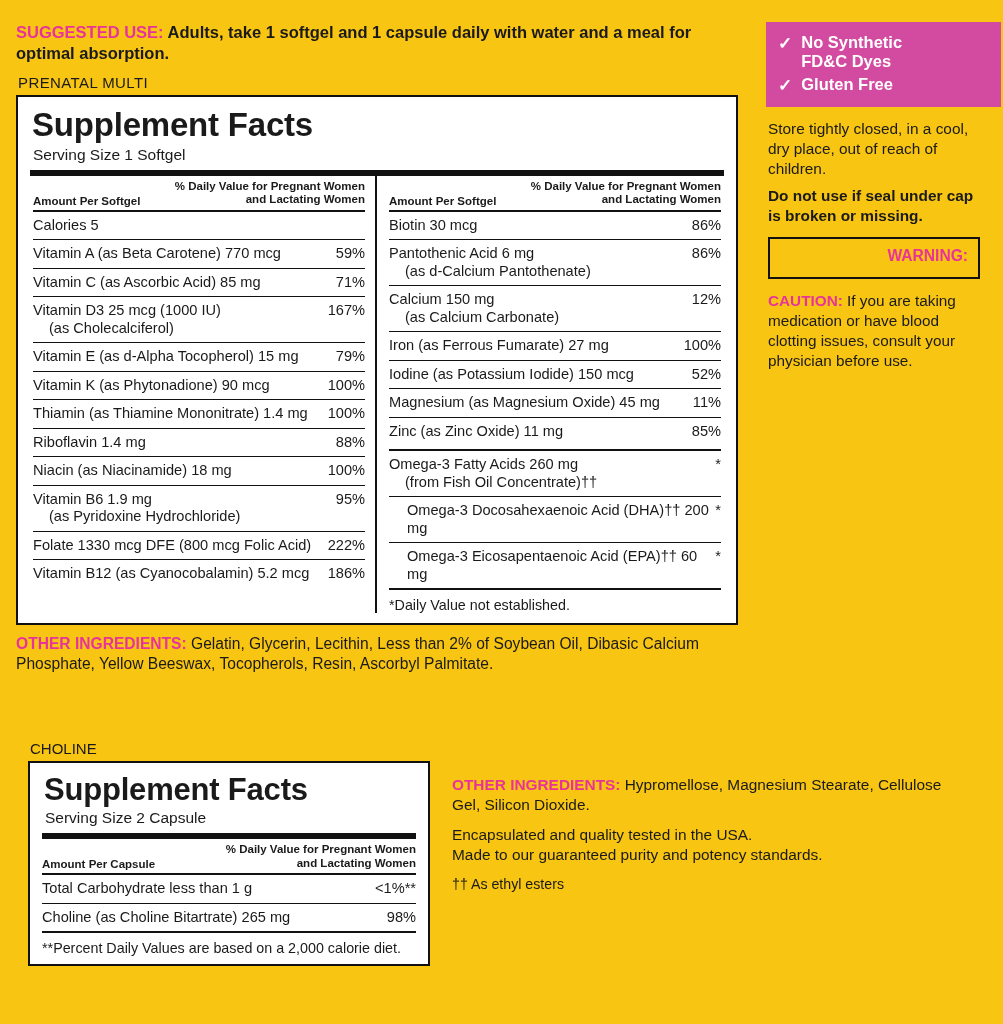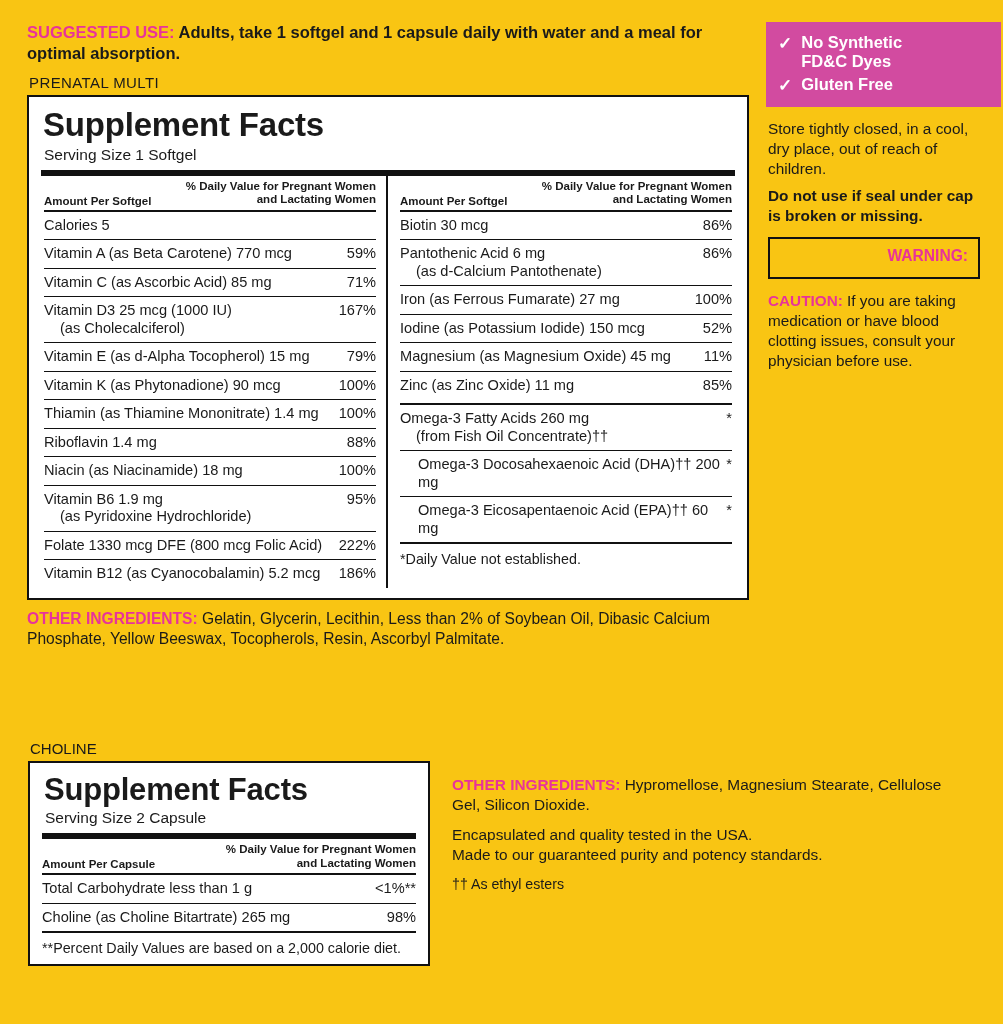--- a/index.html
+++ b/index.html
@@ -10,21 +10,21 @@
     font-family: "Liberation Sans", sans-serif;
     color: #1a1a1a;
     position: relative;
     overflow: hidden;
   }
   .page { position: relative; width: 1003px; height: 1024px; padding: 0; }
 
   
   .left-col {
     position: absolute;
-    left: 27px; top: 22px;
+    left: 16px; top: 22px;
     width: 722px;
   }
   .suggested-use {
     font-size: 16.5px;
     line-height: 1.28;
     font-weight: bold;
     margin-bottom: 10px;
   }
   .suggested-use .label { color: #E8339A; }
   .suggested-use .body { color: #1a1a1a; }
@@ -245,20 +245,24 @@
           </div>
           <table class="nutr">
             <tbody>
               <tr>
                   <td class="nm">Biotin  30 mcg</td>
                   <td class="dv">86%</td>
                 </tr>
               <tr>
                   <td class="nm"><span>Pantothenic Acid  6 mg</span><span class="sub">(as d-Calcium Pantothenate)</span></td>
                   <td class="dv">86%</td>
+                </tr>
+              <tr>
+                  <td class="nm"><span>Calcium  150 mg</span><span class="sub">(as Calcium Carbonate)</span></td>
+                  <td class="dv">12%</td>
                 </tr>
               <tr>
                   <td class="nm">Iron (as Ferrous Fumarate)  27 mg</td>
                   <td class="dv">100%</td>
                 </tr>
               <tr>
                   <td class="nm">Iodine (as Potassium Iodide)  150 mcg</td>
                   <td class="dv">52%</td>
                 </tr>
               <tr>

